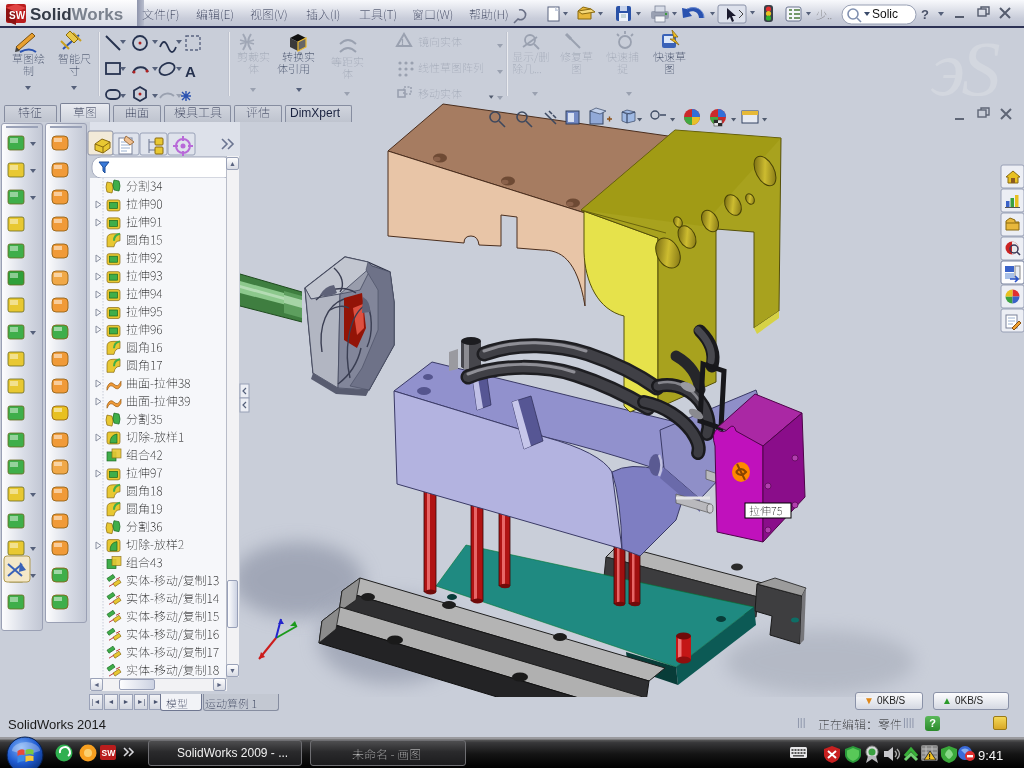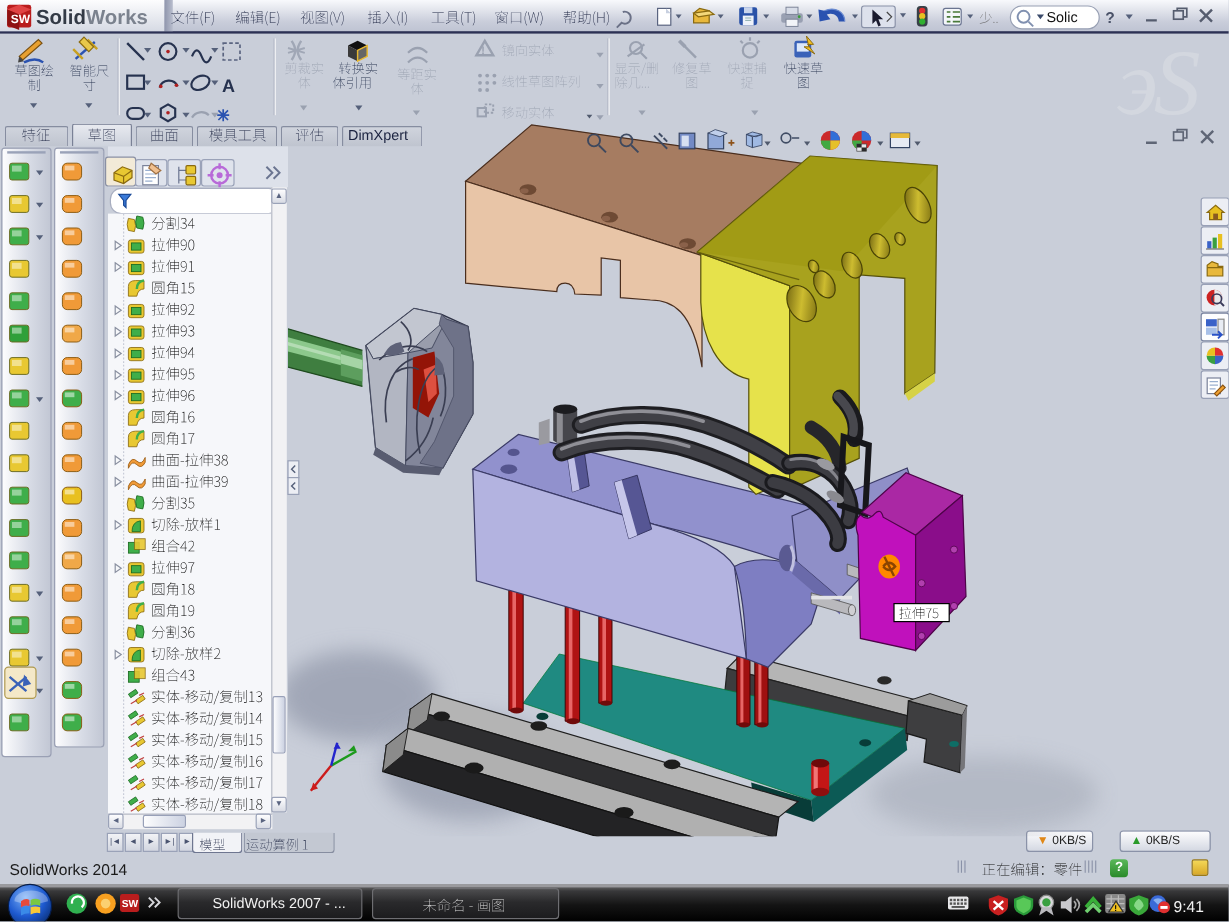--- a/index.html
+++ b/index.html
@@ -524,21 +524,21 @@
 <div class="sbtn abs" style="left:90px;top:678px">◄</div>
 <div class="sbtn abs" style="left:213px;top:678px">►</div>
 <div class="thumb abs" style="left:119px;top:679px;width:36px;height:11px"></div>
 <div class="navb abs" style="left:89px">|◄</div>
 <div class="navb abs" style="left:104px">◄</div>
 <div class="navb abs" style="left:119px">►</div>
 <div class="navb abs" style="left:134px">►|</div>
 <div class="navb abs" style="left:149px">►</div>
 <div class="dtab on abs" style="left:160px;width:42px"></div>
 <div class="dtab abs" style="left:203px;width:76px"></div>
-<div class="netbox abs" style="left:855px;width:56px"><span style="color:#e08818;padding:0 3px 0 8px">▼</span>0KB/S</div>
+<div class="netbox abs" style="left:855px;width:68px"><span style="color:#e08818;padding:0 3px 0 8px">▼</span>0KB/S</div>
 <div class="netbox abs" style="left:933px;width:76px"><span style="color:#2a9a2a;padding:0 3px 0 8px">▲</span>0KB/S</div>
 <div class="abs" style="left:8px;top:717px;font-size:13px;color:#1a1a1a">SolidWorks 2014</div>
 <div class="abs" style="left:797px;top:716px;font-size:11px;color:#8a92a8">|||</div>
 <div class="abs" style="left:903px;top:716px;font-size:11px;color:#8a92a8">||||</div>
 <div class="abs" style="left:925px;top:716px;width:15px;height:15px;background:linear-gradient(#5ab85a,#2a8a2a);border-radius:3px;color:#fff;font-size:11px;text-align:center;line-height:15px;font-weight:bold">?</div>
 <div class="abs" style="left:993px;top:716px;width:14px;height:14px;background:linear-gradient(#f4d858,#d8a828);border-radius:2px;border:1px solid #9a7a18"></div>
 <div class="abs" id="taskbar"></div>
 <svg class="ov" width="1024" height="768" viewBox="0 0 1024 768">
 <defs>
  <radialGradient id="orb" cx="0.4" cy="0.3" r="0.8">
@@ -626,21 +626,21 @@
     </g>
 <g transform="translate(958,745)">
       <circle cx="7" cy="8" r="7" fill="#3a6ad8"></circle>
       <path d="M3,5 a6,6 0 0,1 8,0 l-4,4 z" fill="#88b0f0"></path>
       <circle cx="12" cy="11" r="5" fill="#e03030"></circle>
       <rect x="9" y="10" width="6" height="2.4" fill="#fff"></rect>
     </g>
 <text x="978" y="760" font-size="13" fill="#f4f4f4" font-family="Liberation Sans">9:41</text>
 </svg>
 <div class="taskbtn abs" style="left:148px;width:154px">
-    <span style="position:absolute;left:28px;top:5px">SolidWorks 2007 - ...</span>
+    <span style="position:absolute;left:28px;top:5px">SolidWorks 2009 - ...</span>
   </div>
 <div class="taskbtn abs" style="left:310px;width:156px"></div>
 
 <svg class="ov" width="1024" height="768" viewBox="0 0 1024 768">
 <defs>
  <clipPath id="vp">
         <path d="M240,122 L356,122 L356,103 L1024,103 L1024,697 L240,697 Z"></path>
       </clipPath>
  <filter id="blur8" x="-50%" y="-50%" width="200%" height="200%">
         <feGaussianBlur stdDeviation="9"></feGaussianBlur>

